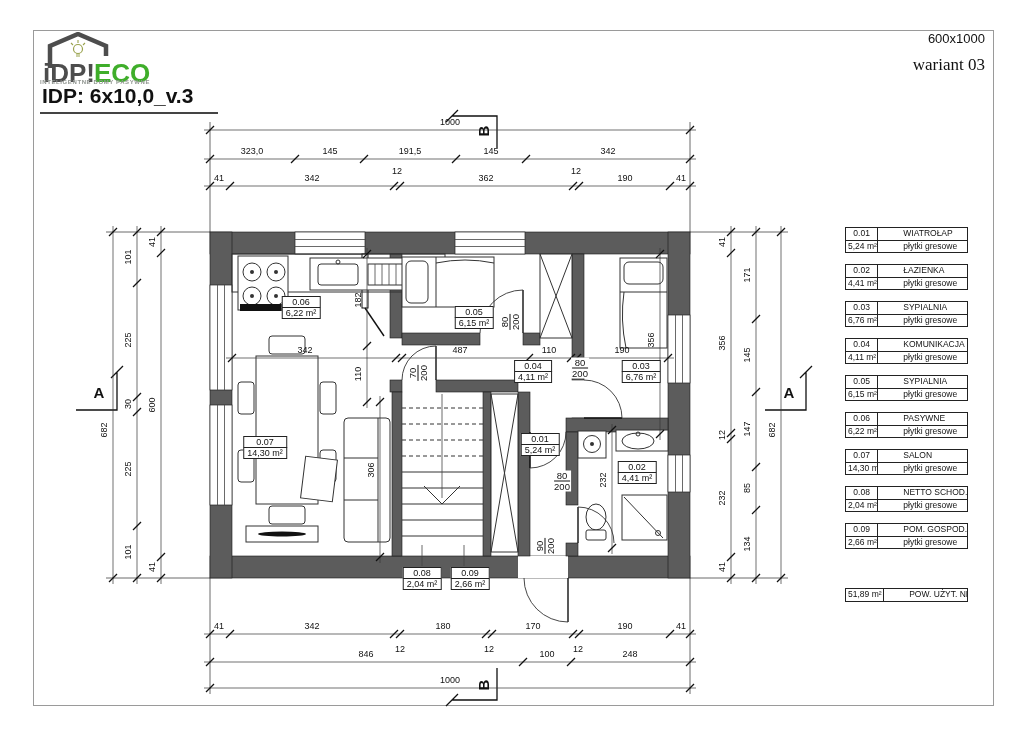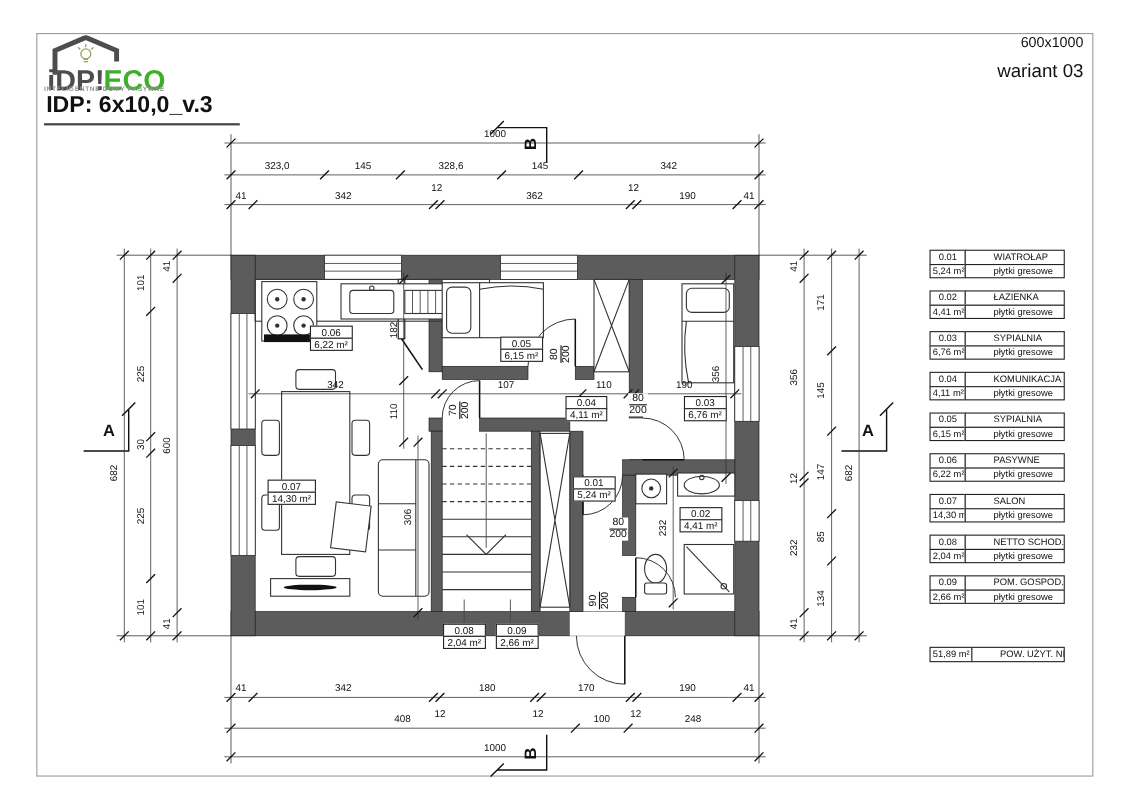--- a/index.html
+++ b/index.html
@@ -4,21 +4,21 @@
 <style>
   html,body{margin:0;padding:0;background:#fff;}
   body{width:1024px;height:731px;position:relative;font-family:"Liberation Sans",sans-serif;color:#111;overflow:hidden;}
   #sheet-border{position:absolute;left:33px;top:30px;width:959px;height:674px;border:1px solid #9a9a9a;}
   
   #logo-wrap{position:absolute;left:38px;top:32px;width:140px;height:56px;}
   #logo-tagline{position:absolute;left:40px;top:79px;width:132px;font-size:6px;font-weight:bold;letter-spacing:.6px;color:#8f948f;white-space:nowrap;}
   #doc-title{position:absolute;left:42px;top:84px;font-size:21px;font-weight:bold;color:#111;}
   #title-underline{position:absolute;left:40px;top:112px;width:178px;height:2px;background:#444;}
   #sheet-size{position:absolute;left:795px;top:31px;width:190px;text-align:right;font-size:13px;color:#111;}
-  #sheet-variant{position:absolute;left:795px;top:55px;width:190px;text-align:right;font-size:17px;color:#111;}
+  #sheet-variant{position:absolute;left:795px;top:55px;width:190px;text-align:right;font-size:17px;color:#111;font-family:Liberation Serif, serif;}
   
   .lg-block{position:absolute;left:845px;width:123px;}
   .lg-row{display:flex;}
   .lg-cell{border:1px solid #222;background:#fff;font-size:8.5px;line-height:9.5px;padding:1px 2px;white-space:nowrap;overflow:hidden;}
   .lg-num{width:34px;text-align:center;}
   .lg-name{width:77px;margin-left:-1px;padding-left:25px;}
   .lg-row2 .lg-cell{margin-top:-1px;}
   
   .dim{position:absolute;font-size:9px;line-height:9px;color:#111;white-space:nowrap;transform:translate(-50%,-50%);}
   .dim.v{transform:translate(-50%,-50%) rotate(-90deg);}
@@ -371,35 +371,35 @@
       <div class="fb">200</div>
     </div>
     <div class="dim" style="left: 397px; top: 171px;">12</div>
     <div class="dim" style="left: 576px; top: 171px;">12</div>
     <div class="dim" style="left: 400px; top: 649px;">12</div>
     <div class="dim" style="left: 489px; top: 649px;">12</div>
     <div class="dim" style="left: 578px; top: 649px;">12</div>
     <div class="dim" style="left: 450px; top: 122px;">1000</div>
     <div class="dim" style="left: 252px; top: 151px;">323,0</div>
     <div class="dim" style="left: 330px; top: 151px;">145</div>
-    <div class="dim" style="left: 410px; top: 151px;">328,6</div>
+    <div class="dim" style="left: 410px; top: 151px;">191,5</div>
     <div class="dim" style="left: 491px; top: 151px;">145</div>
     <div class="dim" style="left: 608px; top: 151px;">342</div>
     <div class="dim" style="left: 219px; top: 178px;">41</div>
     <div class="dim" style="left: 312px; top: 178px;">342</div>
     <div class="dim" style="left: 486px; top: 178px;">362</div>
     <div class="dim" style="left: 625px; top: 178px;">190</div>
     <div class="dim" style="left: 681px; top: 178px;">41</div>
     <div class="dim" style="left: 219px; top: 626px;">41</div>
     <div class="dim" style="left: 312px; top: 626px;">342</div>
     <div class="dim b" style="left: 443px; top: 626px;">180</div>
     <div class="dim" style="left: 533px; top: 626px;">170</div>
     <div class="dim" style="left: 625px; top: 626px;">190</div>
     <div class="dim" style="left: 681px; top: 626px;">41</div>
-    <div class="dim" style="left: 366px; top: 654px;">408</div>
+    <div class="dim" style="left: 366px; top: 654px;">846</div>
     <div class="dim" style="left: 547px; top: 654px;">100</div>
     <div class="dim" style="left: 630px; top: 654px;">248</div>
     <div class="dim" style="left: 450px; top: 680px;">1000</div>
     <div class="dim v" style="left: 104px; top: 430px;">682</div>
     <div class="dim v" style="left: 128px; top: 257px;">101</div>
     <div class="dim v" style="left: 128px; top: 340px;">225</div>
     <div class="dim v" style="left: 128px; top: 404px;">30</div>
     <div class="dim v" style="left: 128px; top: 469px;">225</div>
     <div class="dim v" style="left: 128px; top: 552px;">101</div>
     <div class="dim v" style="left: 152px; top: 242px;">41</div>
@@ -410,21 +410,21 @@
     <div class="dim v" style="left: 722px; top: 435px;">12</div>
     <div class="dim v" style="left: 722px; top: 498px;">232</div>
     <div class="dim v" style="left: 722px; top: 567px;">41</div>
     <div class="dim v" style="left: 747px; top: 275px;">171</div>
     <div class="dim v" style="left: 747px; top: 355px;">145</div>
     <div class="dim v" style="left: 747px; top: 429px;">147</div>
     <div class="dim v" style="left: 747px; top: 488px;">85</div>
     <div class="dim v" style="left: 747px; top: 544px;">134</div>
     <div class="dim v" style="left: 772px; top: 430px;">682</div>
     <div class="dim" style="left: 305px; top: 350px;">342</div>
-    <div class="dim" style="left: 460px; top: 350px;">107</div>
+    <div class="dim" style="left: 460px; top: 350px;">487</div>
     <div class="dim" style="left: 549px; top: 350px;">110</div>
     <div class="dim" style="left: 622px; top: 350px;">190</div>
     <div class="dim v" style="left: 358px; top: 300px;">182</div>
     <div class="dim v" style="left: 358px; top: 374px;">110</div>
     <div class="dim v" style="left: 651px; top: 340px;">356</div>
     <div class="dim v" style="left: 371px; top: 470px;">306</div>
     <div class="dim v" style="left: 603px; top: 480px;">232</div>
   </div>
 <div id="legend">
     <div class="lg-block" style="top: 227px;">

